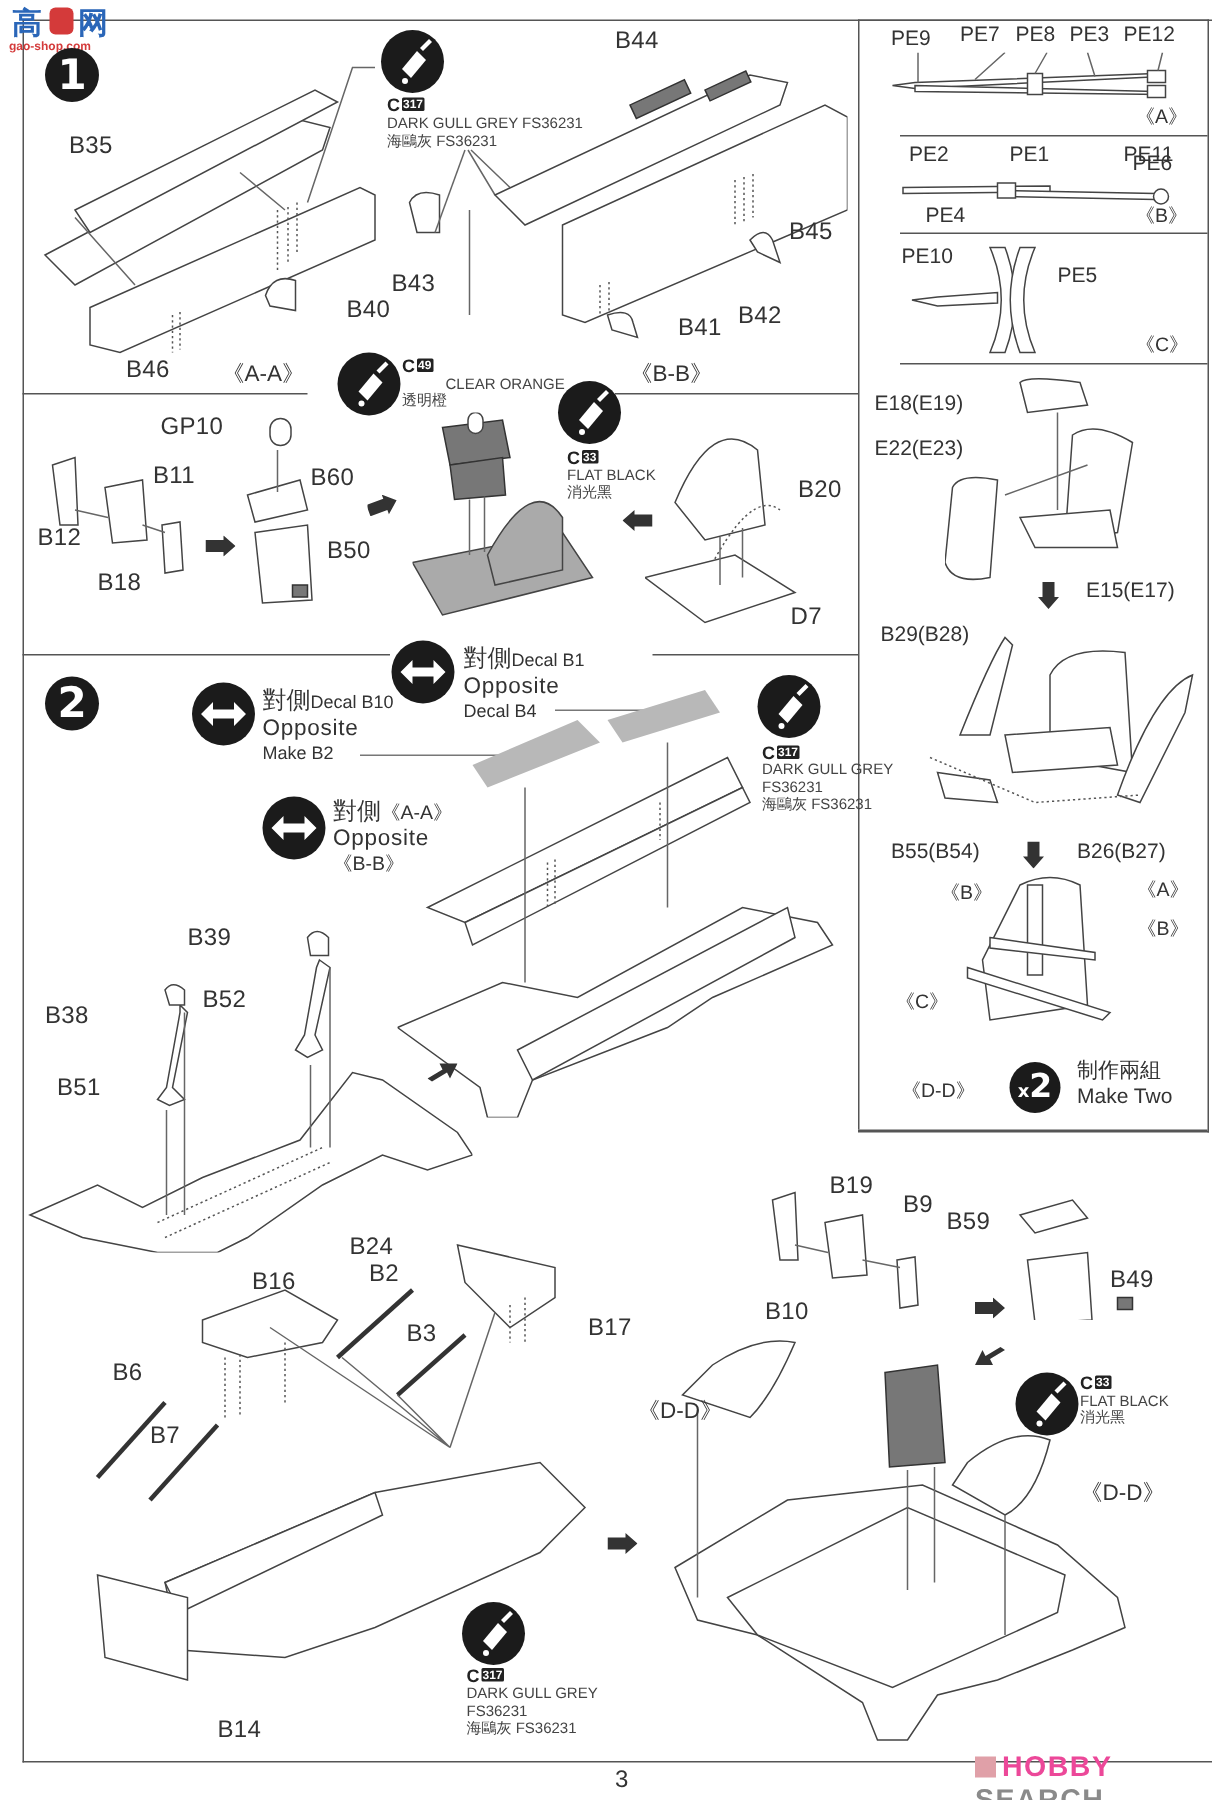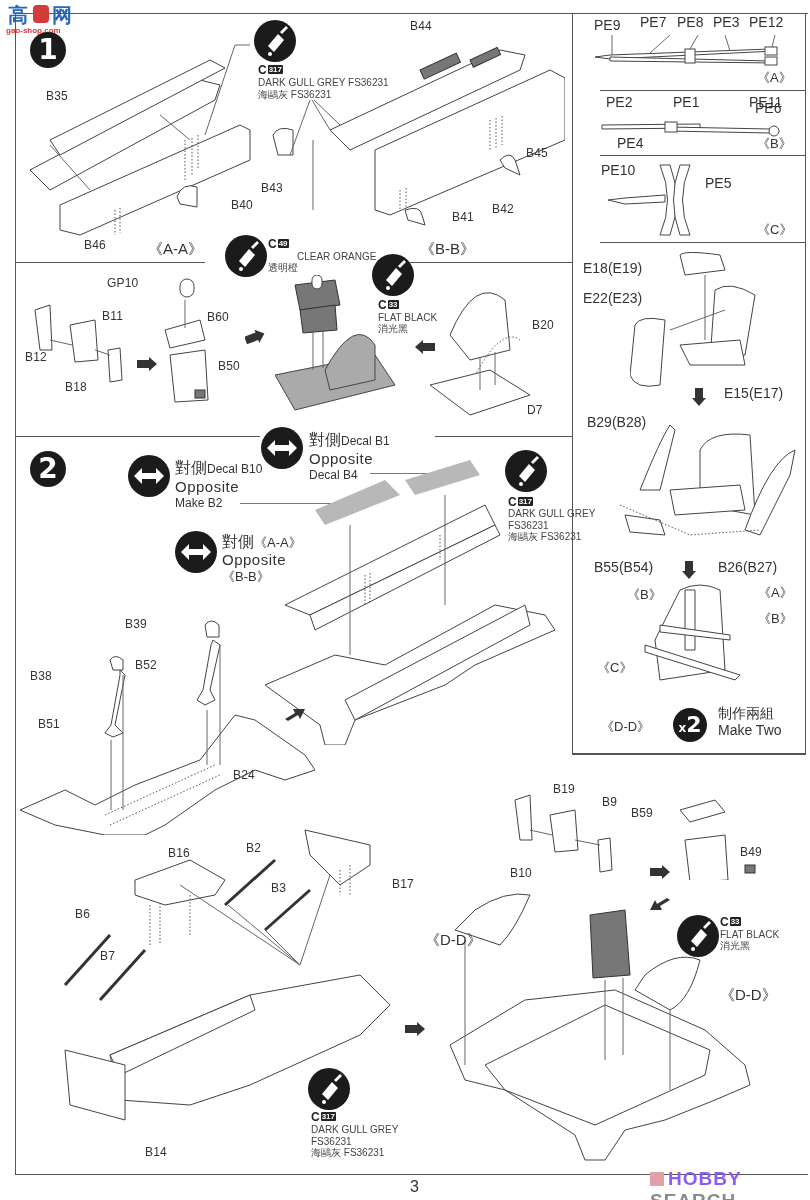--- a/index.html
+++ b/index.html
@@ -1,21 +1,21 @@
 <!DOCTYPE html>
 <html><head>
 <meta charset="utf-8">
 <style>
   html,body{margin:0;padding:0;background:#fff;}
   body{width:810px;height:1200px;position:relative;overflow:hidden;font-family:"Liberation Sans",sans-serif;color:#222;}
   .abs{position:absolute;}
   .frame{position:absolute;border:1.5px solid #555;}
   .hline{position:absolute;height:0;border-top:1.5px solid #555;}
   .vline{position:absolute;width:0;border-left:1.5px solid #555;}
-  .lbl{position:absolute;font-size:12px;color:#333;white-space:nowrap;letter-spacing:0.2px;}
+  .lbl{position:absolute;font-size:16px;color:#333;white-space:nowrap;letter-spacing:0.2px;}
   .lbl-sm{position:absolute;font-size:14px;color:#333;white-space:nowrap;}
   .view{position:absolute;font-size:15px;color:#333;white-space:nowrap;}
   .step{position:absolute;width:36px;height:36px;border-radius:50%;background:#1b1b1b;color:#fff;font-weight:bold;font-size:28px;line-height:36px;text-align:center;font-family:"DejaVu Sans",sans-serif;}
   .paint{position:absolute;width:42px;height:42px;border-radius:50%;background:#1b1b1b;}
   .paint svg{position:absolute;left:0;top:0;}
   .flip{position:absolute;width:42px;height:42px;border-radius:50%;background:#1b1b1b;}
   .flip svg{position:absolute;left:0;top:0;}
   .ccode{position:absolute;font-size:12px;font-weight:bold;color:#222;white-space:nowrap;}
   .ccode .box{display:inline-block;background:#222;color:#fff;font-size:8px;padding:0 1px;margin-left:1px;vertical-align:2px;border-radius:1px;}
   .cname{position:absolute;font-size:10px;color:#444;white-space:nowrap;line-height:11px;}
@@ -342,21 +342,21 @@
   <path class="leader" d="M96 125 L96 195 M108 60 L108 195 M192 95 L192 150 M205 30 L205 150"></path>
 </svg>
 <svg class="abs" style="left:285px;top:707px;" width="20" height="16">
     <path d="M0 12 L10 6 L8 2 L20 2 L15 12 L13 8 L3 14 Z" fill="#333"></path>
   </svg>
 
 <div class="lbl" style="left:125px;top:617px;">B39</div>
 <div class="lbl" style="left:135px;top:658px;">B52</div>
 <div class="lbl" style="left:30px;top:669px;">B38</div>
 <div class="lbl" style="left:38px;top:717px;">B51</div>
-<div class="lbl" style="left:233px;top:768px;">B24</div>
+<div class="lbl" style="left:233px;top:823px;">B24</div>
 
 <svg class="abs" style="left:50px;top:825px;" width="350" height="300">
   <path class="part" d="M85 55 L140 35 L175 55 L165 70 L115 80 L85 70 Z"></path>
   <path class="dots" d="M100 80 L100 120 M110 78 L110 118 M140 70 L140 110"></path>
   <path class="part" d="M255 5 L320 20 L320 40 L290 60 L260 30 Z"></path>
   <path class="dots" d="M300 40 L300 70 M290 45 L290 70"></path>
   <path d="M15 160 L60 110" stroke="#333" stroke-width="3"></path>
   <path d="M50 175 L95 125" stroke="#333" stroke-width="3"></path>
   <path d="M175 80 L225 35" stroke="#333" stroke-width="3"></path>
   <path d="M215 105 L260 65" stroke="#333" stroke-width="3"></path>
@@ -429,14 +429,14 @@
   <path class="part" d="M200 85 Q230 60 255 70 Q245 110 225 120 L190 100 Z"></path>
   <path class="part" d="M5 155 L80 110 L170 100 L260 140 L300 175 L305 195 L270 210 L220 230 L180 240 L160 270 L140 270 L130 245 L60 200 L20 190 Z"></path>
   <path class="part" d="M40 175 L160 115 L265 160 L260 185 L150 235 L60 200 Z"></path>
   <path class="leader" d="M20 50 L20 175 M160 90 L160 170 M178 88 L178 165 M225 120 L225 200"></path>
 </svg>
 <div class="view" style="left:425px;top:931px;">《D-D》</div>
 <div class="view" style="left:720px;top:986px;">《D-D》</div>
 
 <div class="pn" style="left:410px;top:1178px;">3</div>
 <div class="wm-hobby" style="left:650px;top:1168px;">
-  <span style="display:inline-block;width:14px;height:14px;background:#e0a0a8;vertical-align:-1px;margin-right:4px;"></span><span style="color:#8b5cf6;">HOBBY</span> <span style="color:#8a8a8a;">SEARCH</span>
+  <span style="display:inline-block;width:14px;height:14px;background:#e0a0a8;vertical-align:-1px;margin-right:4px;"></span><span style="color:#ec4899;">HOBBY</span> <span style="color:#8a8a8a;">SEARCH</span>
 </div>
 
 </body></html>

